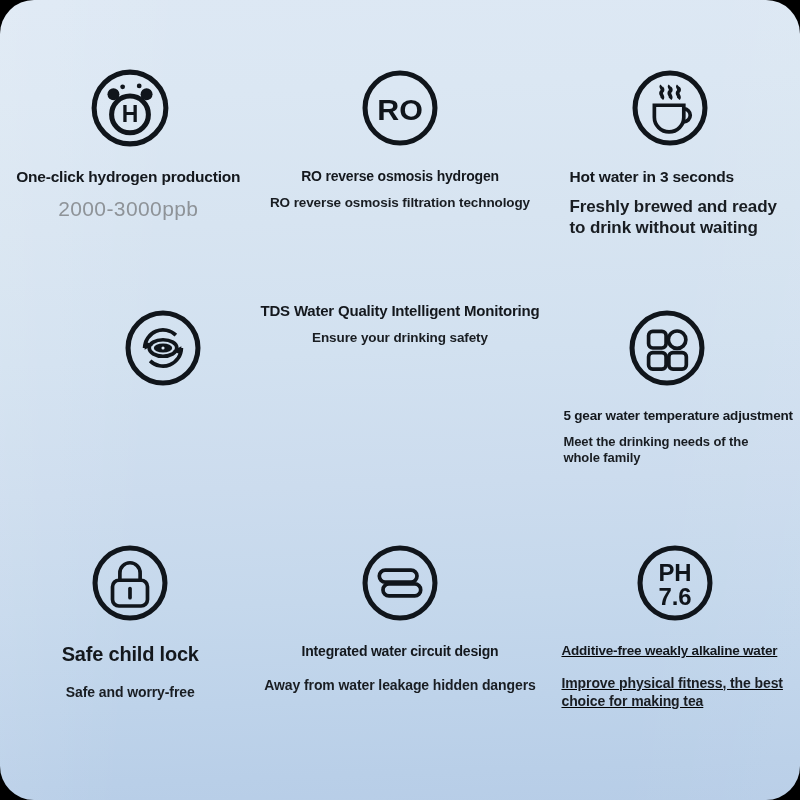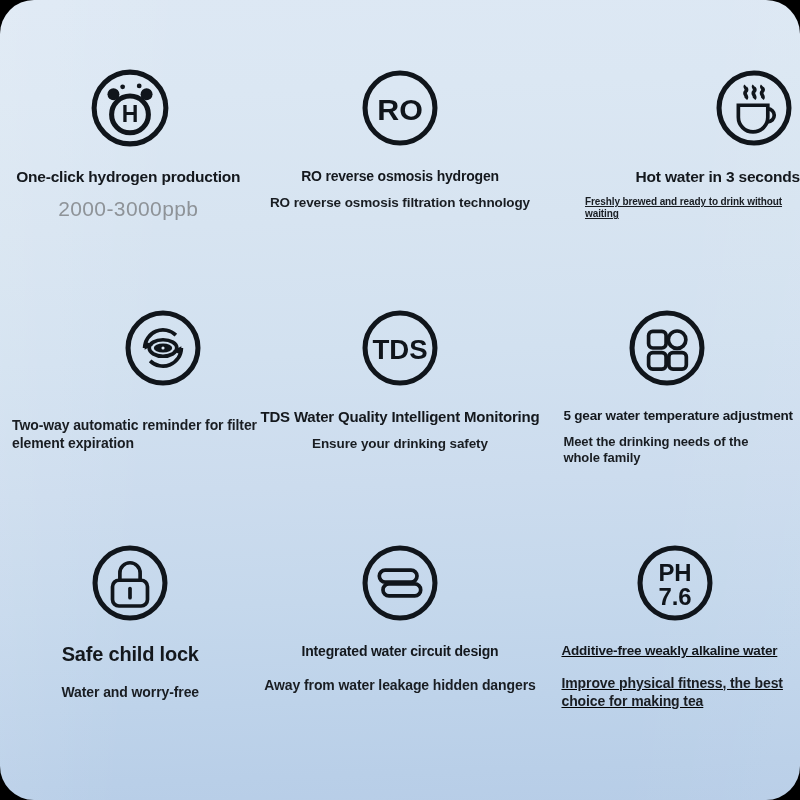--- a/index.html
+++ b/index.html
@@ -96,24 +96,24 @@
     margin-top: 10px;
   }
 
   
   .c0 .title      { margin-left: -4px; }
   .c0 .subtitle   { margin-left: -4px; }
 
   .c1 .title      { font-size: 14px; }
   .c1 .subtitle   { font-size: 13.5px; white-space: nowrap; margin-top: 11px; }
 
-  .c2 { align-items: flex-end; padding-left: 30px; }
+  .c2 { align-items: flex-start; padding-left: 30px; }
   .c2 .icon-wrap  { margin-left: 55px; }
   .c2 .title      { font-size: 15.5px; }
-  .c2 .subtitle   { font-size: 10px; max-width: 215px; margin-top: 10px; text-decoration: underline; }
+  .c2 .subtitle   { font-size: 17px; max-width: 215px; margin-top: 10px; }
 
   .c3 { align-items: flex-start; padding-left: 12px; }
   .c3 .icon-wrap  { margin-left: 105px; }
   .c3 .title      { font-size: 14.5px; }
   .c3 .subtitle   { font-size: 14px; max-width: 245px; margin-top: 8px; line-height: 1.3; }
 
   .c4 .title      { font-size: 15px; }
   .c4 .subtitle   { font-size: 13.5px; margin-top: 11px; }
 
   .c5 { align-items: flex-start; padding-left: 24px; }
@@ -196,30 +196,23 @@
           <circle cx="50" cy="50" r="38" class="ink"></circle>
           <path d="M30 50 a20 20 0 0 1 34 -14" class="ink-thin"></path>
           <path d="M70 50 a20 20 0 0 1 -34 14" class="ink-thin"></path>
           <path d="M30 42 l0 10 l9 -5 z" class="ink-fill"></path>
           <path d="M70 58 l0 -10 l-9 5 z" class="ink-fill"></path>
           <ellipse cx="50" cy="50" rx="15" ry="9" class="ink-thin"></ellipse>
           <ellipse cx="50" cy="50" rx="10" ry="5" class="ink-fill"></ellipse>
           <circle cx="50" cy="50" r="1.7" fill="#dde8f4"></circle>
         </svg>
       </div>
-      <div class="subtitle">Two-way automatic reminder for filter element expiration</div>
     </div>
 
     <div class="cell c4">
-      <div class="icon-wrap">
-        <svg width="92" height="92" viewBox="0 0 100 100" aria-hidden="true">
-          <circle cx="50" cy="50" r="38" class="ink"></circle>
-          <text x="50" y="62" class="glyph" font-size="30">TDS</text>
-        </svg>
-      </div>
       <div class="title">TDS Water Quality Intelligent Monitoring</div>
       <div class="subtitle">Ensure your drinking safety</div>
     </div>
 
     <div class="cell c5">
       <div class="icon-wrap">
         <svg width="92" height="92" viewBox="0 0 100 100" aria-hidden="true">
           <circle cx="50" cy="50" r="38" class="ink"></circle>
           <rect x="30" y="32" width="19" height="18" rx="4.5" class="ink-thin"></rect>
           <circle cx="61" cy="41" r="9.5" class="ink-thin"></circle>
@@ -234,21 +227,21 @@
     <div class="cell c6">
       <div class="icon-wrap">
         <svg width="92" height="92" viewBox="0 0 100 100" aria-hidden="true">
           <circle cx="50" cy="50" r="38" class="ink"></circle>
           <rect x="31" y="47" width="38" height="28" rx="7" class="ink-thin"></rect>
           <path d="M39 47 v-8 a11 11 0 0 1 22 0 v8" class="ink-thin"></path>
           <line x1="50" y1="56" x2="50" y2="66" class="ink-thin" stroke-linecap="round"></line>
         </svg>
       </div>
       <div class="title">Safe child lock</div>
-      <div class="subtitle">Water and worry-free</div>
+      <div class="subtitle">Safe and worry-free</div>
     </div>
 
     <div class="cell c7">
       <div class="icon-wrap">
         <svg width="92" height="92" viewBox="0 0 100 100" aria-hidden="true">
           <circle cx="50" cy="50" r="38" class="ink"></circle>
           <path d="M40 36 h22 a6.5 6.5 0 0 1 0 13 h-28 a6.5 6.5 0 0 1 0 -13 h6" class="ink-thin"></path>
           <path d="M60 51 h-22 a6.5 6.5 0 0 0 0 13 h28 a6.5 6.5 0 0 0 0 -13 h-6" class="ink-thin"></path>
         </svg>
       </div>

